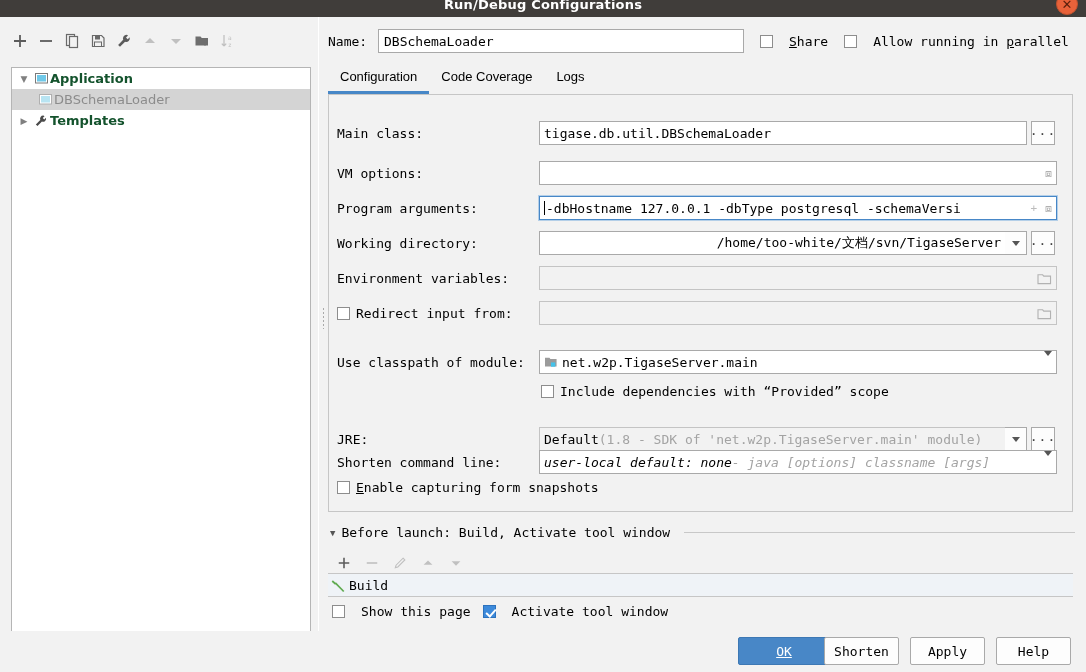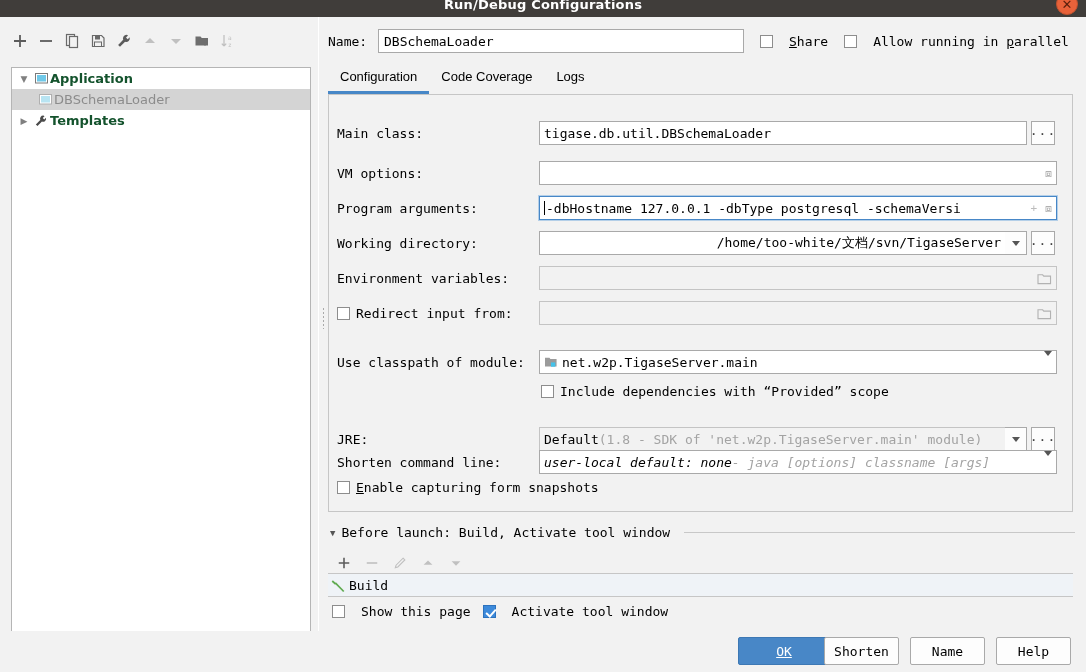--- a/index.html
+++ b/index.html
@@ -551,18 +551,18 @@
       <label class="chk-wrap" style="margin-left:4px;">
         <span class="chk checked"></span>
         <span class="lbl">Activate tool window</span>
       </label>
     </div>
   </div>
 
   <div class="btnbar">
     <div class="dlg-btn primary" style="left:738px;width:92px;text-decoration:underline;">OK</div>
     <div class="dlg-btn" style="left:824px;width:75px;">Shorten</div>
-    <div class="dlg-btn" style="left:910px;width:75px;">Name</div>
+    <div class="dlg-btn" style="left:910px;width:75px;">Apply</div>
     <div class="dlg-btn" style="left:996px;width:75px;">Help</div>
 
   </div>
 
 </div>
 
 </body></html>

